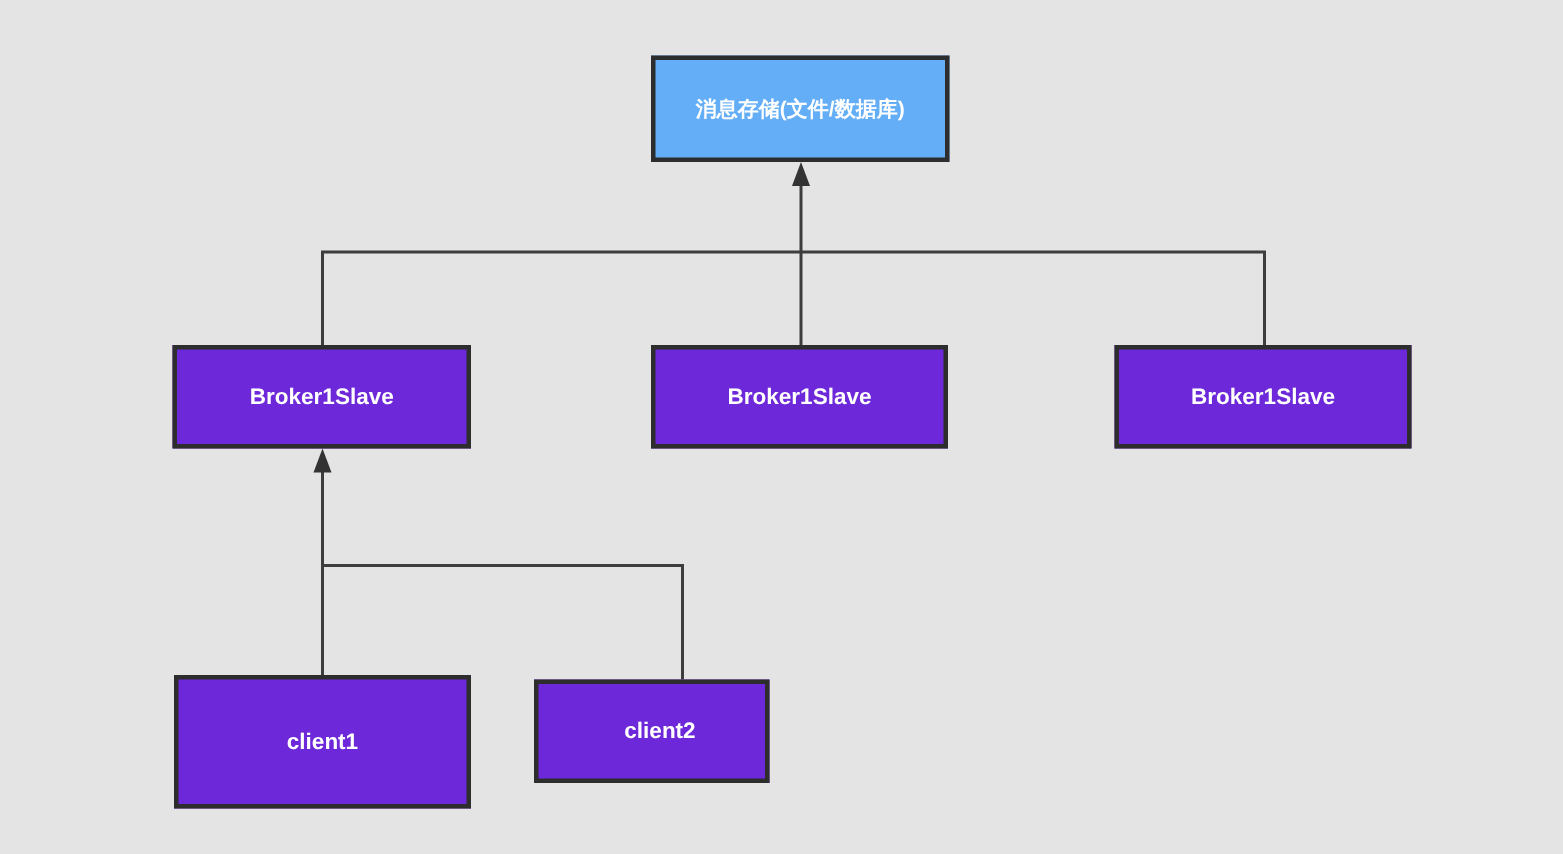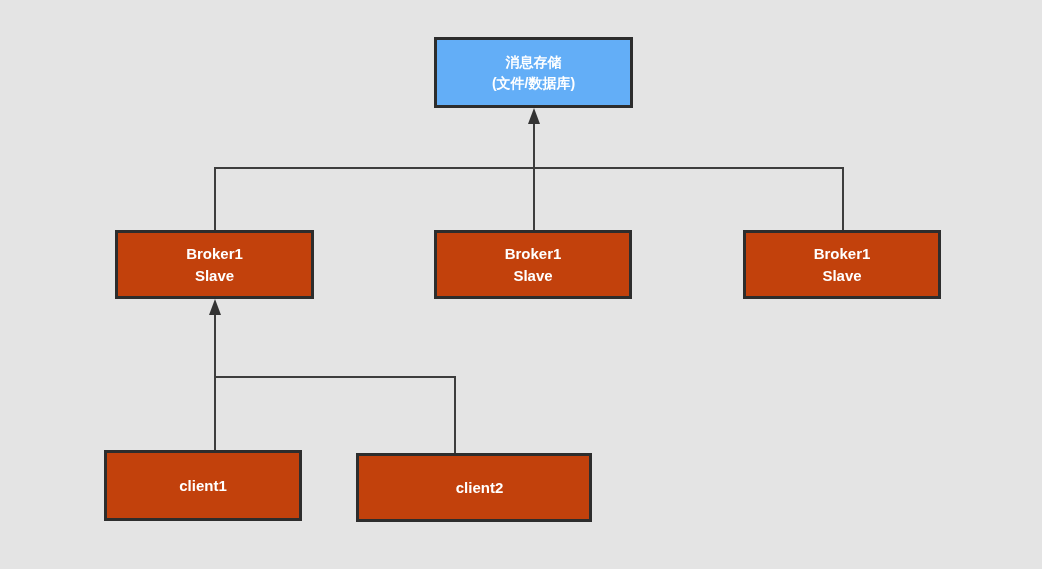--- a/index.html
+++ b/index.html
@@ -2,24 +2,24 @@
 <html><head>
 <meta charset="utf-8">
 <style>
   html,body{margin:0;padding:0;}
   body{background:#e4e4e4;font-family:"Liberation Sans","DejaVu Sans",sans-serif;}
   .canvas{position:relative;width:1042px;height:569px;background:#e4e4e4;overflow:hidden;}
   .connector-layer{position:absolute;left:0;top:0;width:1042px;height:569px;}
   .connector-layer line,.connector-layer polyline{stroke:#3d3d3d;stroke-width:2;fill:none;}
   .connector-layer polygon{fill:#333333;stroke:none;}
   .node{position:absolute;box-sizing:border-box;border:3px solid #2d2d2d;
-        display:flex;flex-direction:column;align-items:center;justify-content:center;
+        display:flex;flex-direction:row;align-items:center;justify-content:center;
         color:#ffffff;font-weight:bold;font-size:15px;line-height:22px;text-align:right;}
   .node-blue{background:#63aef7;font-size:14px;line-height:21px;}
-  .node-green{background:#c2410c;}
+  .node-green{background:#6d28d9;}
 </style>
 </head>
 <body>
 
 <div class="canvas">
 
   <svg class="connector-layer" viewBox="0 0 1042 569" xmlns="http://www.w3.org/2000/svg">
 
     <g>
       <polyline points="215,231 215,168 843,168 843,231"></polyline>
@@ -47,21 +47,21 @@
   <div class="node node-green" style="left:434px;top:230px;width:198px;height:69px;">
     <span>Broker1</span>
     <span>Slave</span>
   </div>
 
   <div class="node node-green" style="left:743px;top:230px;width:198px;height:69px;">
     <span>Broker1</span>
     <span>Slave</span>
   </div>
 
-  <div class="node node-green" style="left:104px;top:450px;width:198px;height:71px;">
+  <div class="node node-green" style="left:116px;top:450px;width:198px;height:89px;">
     <span>client1</span>
   </div>
 
-  <div class="node node-green" style="left:356px;top:453px;width:236px;height:69px;padding-left:11px;">
+  <div class="node node-green" style="left:356px;top:453px;width:157px;height:69px;padding-left:11px;">
     <span>client2</span>
   </div>
 
 </div>
 
 </body></html>

